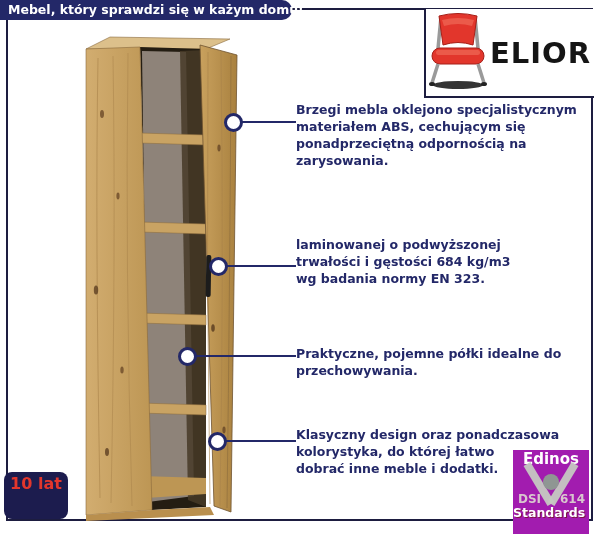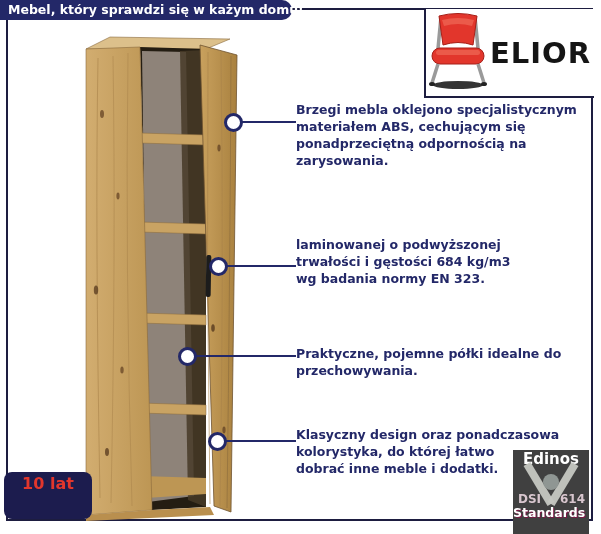--- a/index.html
+++ b/index.html
@@ -23,27 +23,27 @@
   
   .callout{position:absolute;left:296px;color:#232868;font-size:12.5px;font-weight:bold;
            line-height:17px;white-space:nowrap;z-index:3;}
 
   
   .cline{position:absolute;height:2px;background:#232868;z-index:2;}
   .dot{position:absolute;width:19px;height:19px;border-radius:50%;background:#ffffff;
        border:3px solid #232868;box-sizing:border-box;z-index:3;}
 
   
-  #warranty{position:absolute;left:4px;top:472px;width:88px;height:47px;background:#1c1c4e;
+  #warranty{position:absolute;left:4px;top:472px;width:64px;height:47px;background:#1c1c4e;
             border-radius:8px;text-align:center;z-index:6;}
   #warranty .w1{color:#e2362c;font-size:16px;font-weight:bold;line-height:24px;}
   #warranty .w2{color:#ffffff;font-size:13px;font-weight:bold;line-height:18px;}
 
   
-  #edinos{position:absolute;left:513px;top:450px;width:76px;height:85px;background:#404040;z-index:6;}
+  #edinos{position:absolute;left:513px;top:450px;width:76px;height:85px;background:#a21caf;z-index:6;}
   #edinos .e-brand{color:#ffffff;font-size:15px;font-weight:bold;text-align:center;line-height:18px;}
   #edinos .e-dsi{position:absolute;left:5px;top:42px;color:#d8c6ce;font-size:12px;font-weight:bold;}
   #edinos .e-804{position:absolute;right:4px;top:42px;color:#d8c6ce;font-size:12px;font-weight:bold;}
   #edinos .e-std{position:absolute;left:0;right:0;top:55px;color:#ffffff;font-size:12.5px;
                  font-weight:bold;text-align:left;text-shadow:1px 1px 0 #7d1745;}
   #edinos svg{position:absolute;left:0;top:8px;}
 
   
   #cabinet{position:absolute;left:80px;top:28px;z-index:1;}
 </style>

